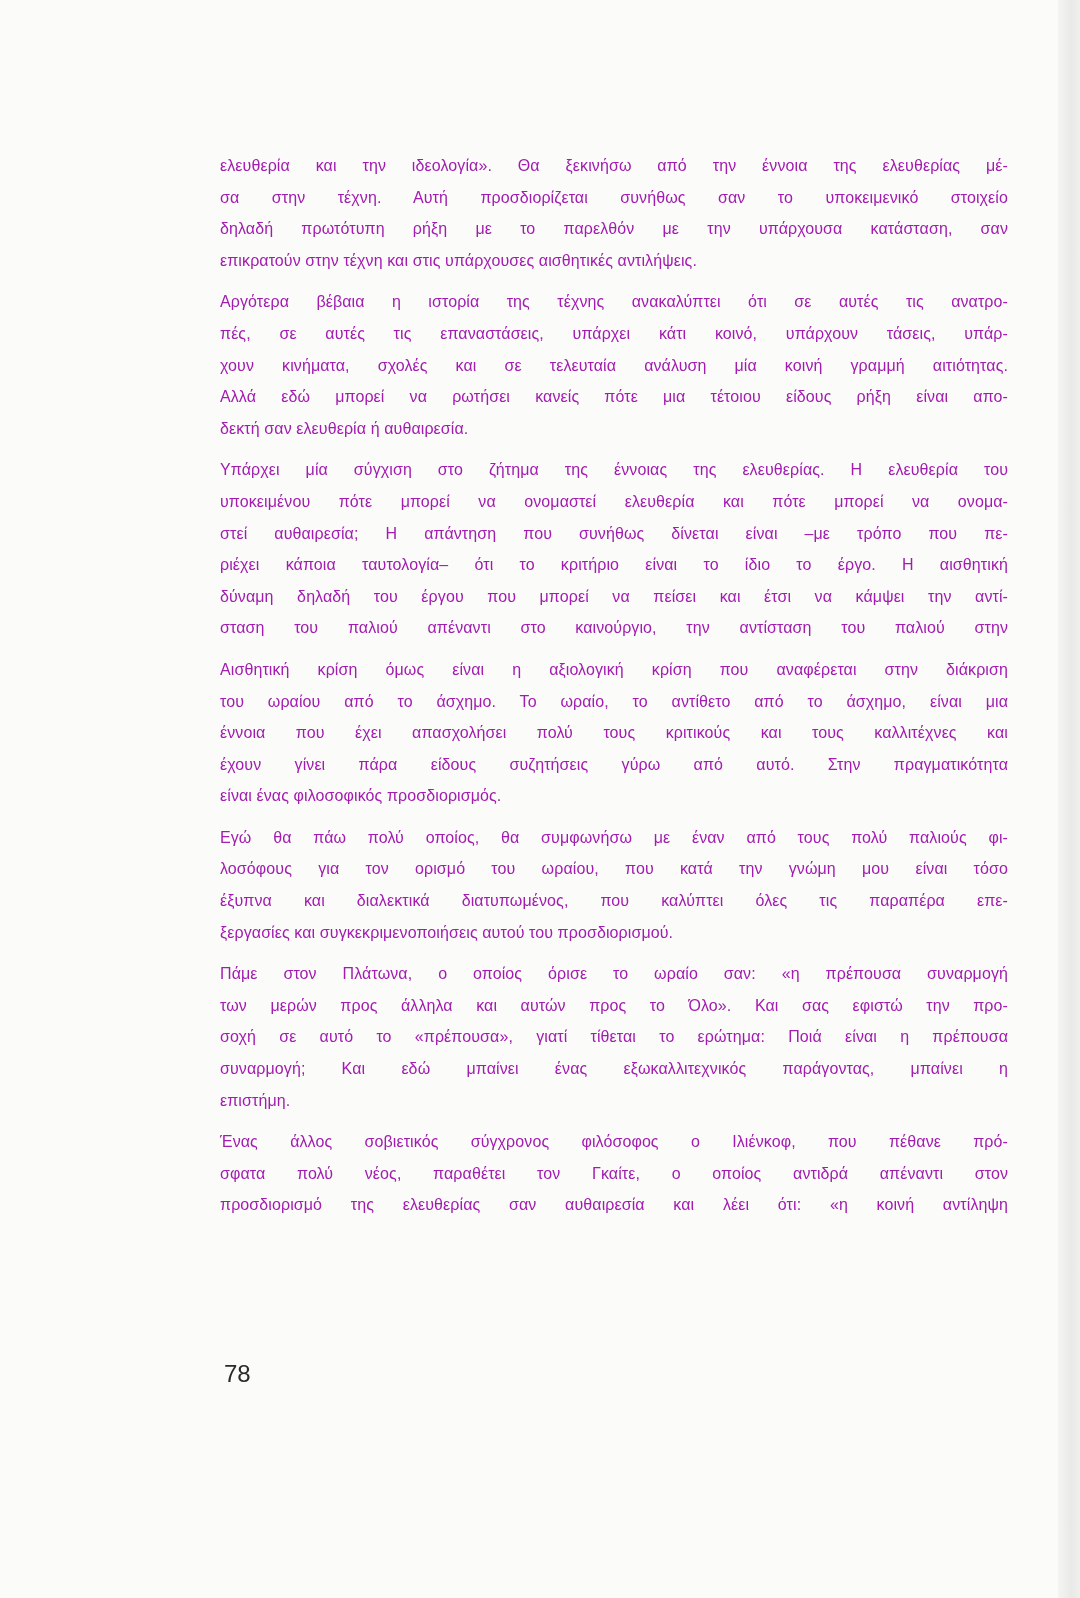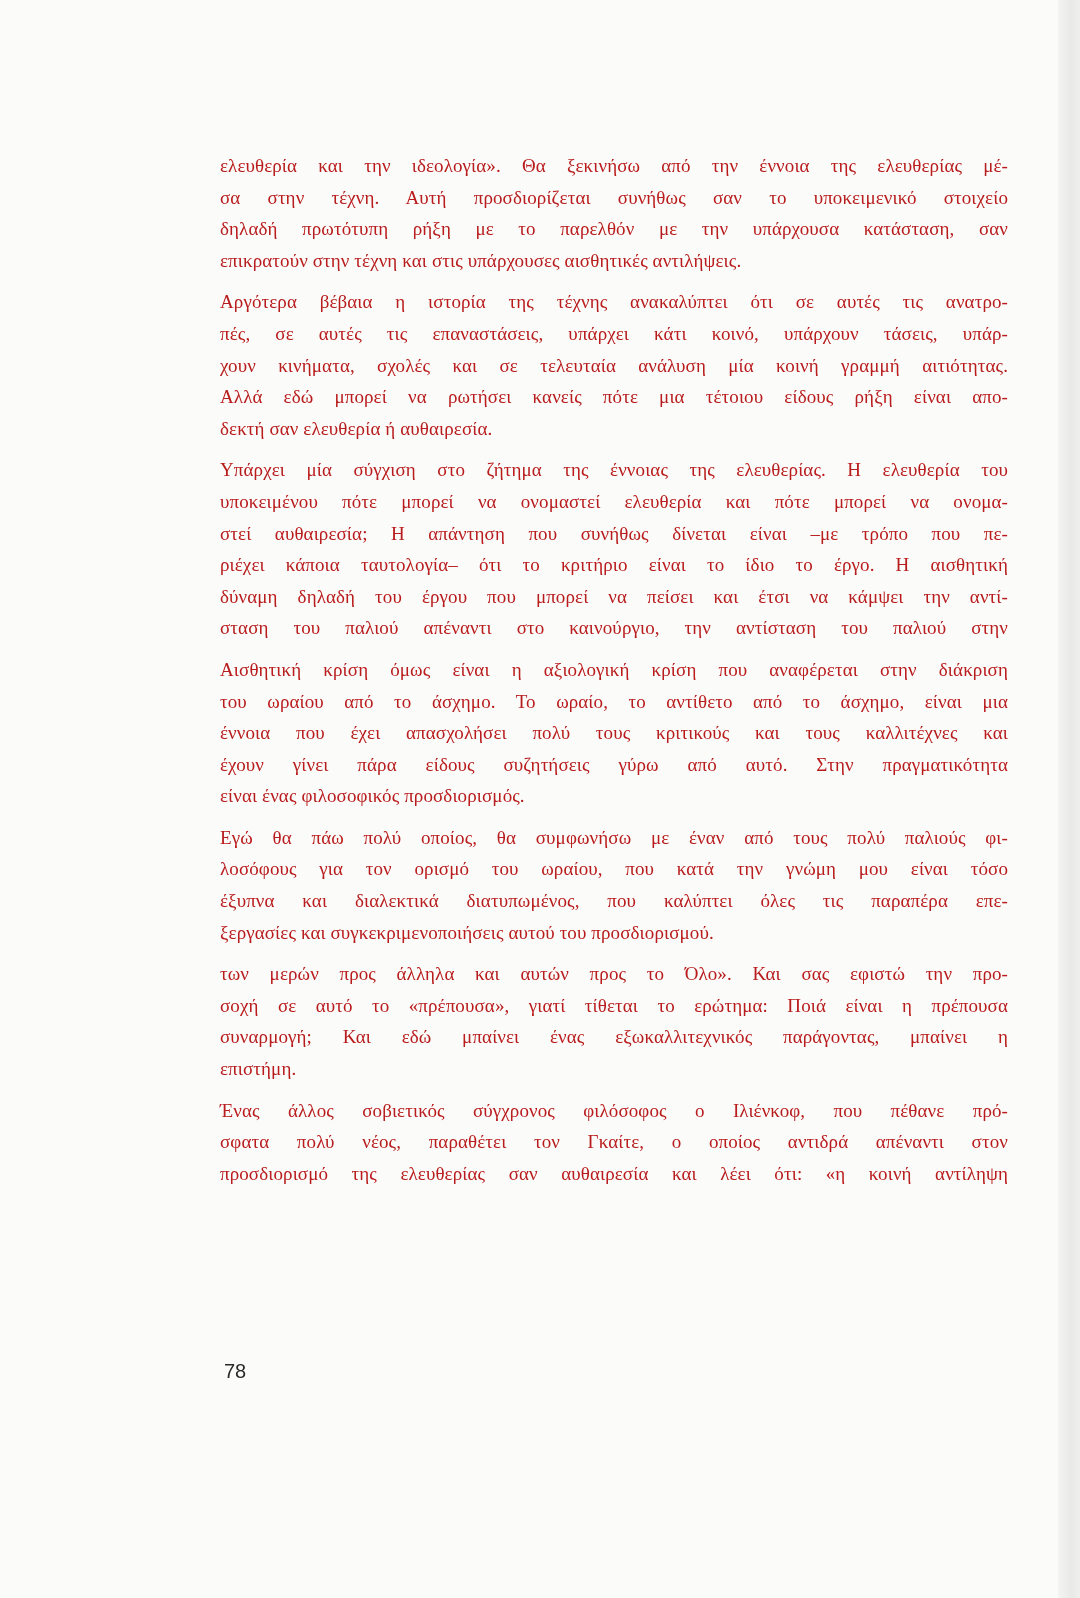--- a/index.html
+++ b/index.html
@@ -19,44 +19,44 @@
       right: 0;
       width: 22px;
       height: 1598px;
       background: linear-gradient(to right, #f4f4f3, #e9e9e8 60%, #efefee);
     }
     .page {
       position: absolute;
       left: 220px;
       top: 150px;
       width: 788px;
-      font-family: Liberation Serif, serif;
-      font-size: 19px;
+      font-family: Liberation Sans, sans-serif;
+      font-size: 16px;
       line-height: 31.6px;
-      color: #b91c1c;
+      color: #a21caf;
       letter-spacing: 0.1px;
     }
     .para {
       margin: 0 0 10px 0;
     }
     .line {
       display: block;
       text-align: justify;
       text-align-last: justify;
       white-space: nowrap;
     }
     .line.last {
       text-align-last: left;
     }
     .page-number {
       position: absolute;
       left: 224px;
       top: 1360px;
       font-family: "Liberation Sans", "DejaVu Sans", sans-serif;
-      font-size: 20px;
+      font-size: 24px;
       color: #2a2a2a;
     }
   </style>
 </head>
 <body>
 
 <div class="page-edge"></div>
 
 <div class="page" id="page">
     <div class="para">
@@ -87,20 +87,21 @@
       <span class="line">έχουν γίνει πάρα είδους συζητήσεις γύρω από αυτό. Στην πραγματικότητα</span>
       <span class="line last">είναι ένας φιλοσοφικός προσδιορισμός.</span>
     </div>
     <div class="para">
       <span class="line">Εγώ θα πάω πολύ οποίος, θα συμφωνήσω με έναν από τους πολύ παλιούς φι-</span>
       <span class="line">λοσόφους για τον ορισμό του ωραίου, που κατά την γνώμη μου είναι τόσο</span>
       <span class="line">έξυπνα και διαλεκτικά διατυπωμένος, που καλύπτει όλες τις παραπέρα επε-</span>
       <span class="line last">ξεργασίες και συγκεκριμενοποιήσεις αυτού του προσδιορισμού.</span>
     </div>
     <div class="para">
+      <span class="line">Πάμε στον Πλάτωνα, ο οποίος όρισε το ωραίο σαν: «η πρέπουσα συναρμογή</span>
       <span class="line">των μερών προς άλληλα και αυτών προς το Όλο». Και σας εφιστώ την προ-</span>
       <span class="line">σοχή σε αυτό το «πρέπουσα», γιατί τίθεται το ερώτημα: Ποιά είναι η πρέπουσα</span>
       <span class="line">συναρμογή; Και εδώ μπαίνει ένας εξωκαλλιτεχνικός παράγοντας, μπαίνει η</span>
       <span class="line last">επιστήμη.</span>
     </div>
     <div class="para">
       <span class="line">Ένας άλλος σοβιετικός σύγχρονος φιλόσοφος ο Ιλιένκοφ, που πέθανε πρό-</span>
       <span class="line">σφατα πολύ νέος, παραθέτει τον Γκαίτε, ο οποίος αντιδρά απέναντι στον</span>
       <span class="line">προσδιορισμό της ελευθερίας σαν αυθαιρεσία και λέει ότι: «η κοινή αντίληψη</span>
     </div>

